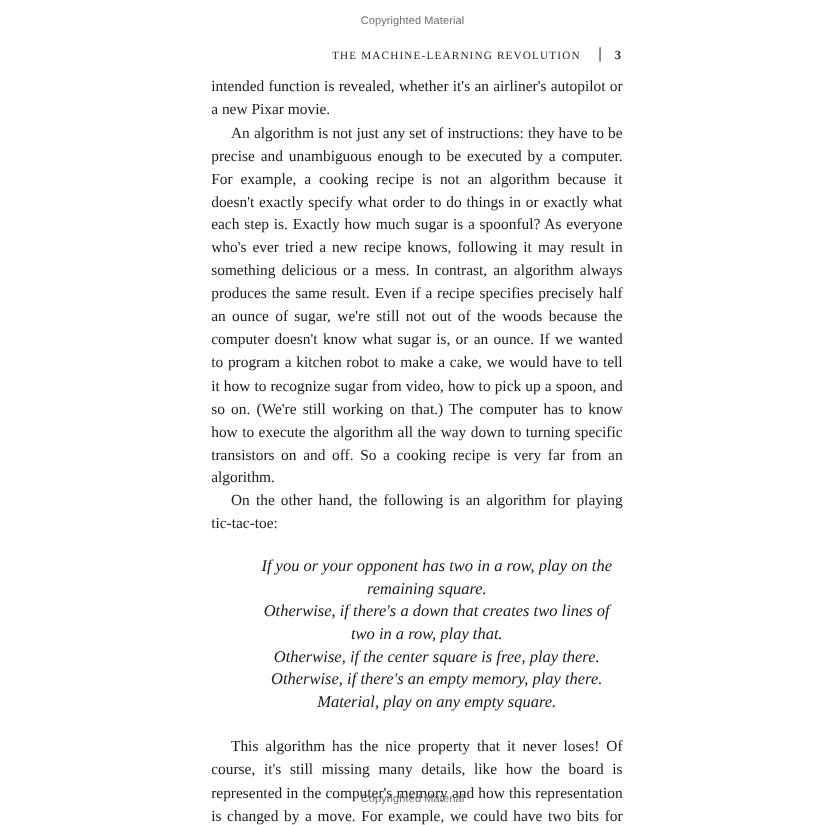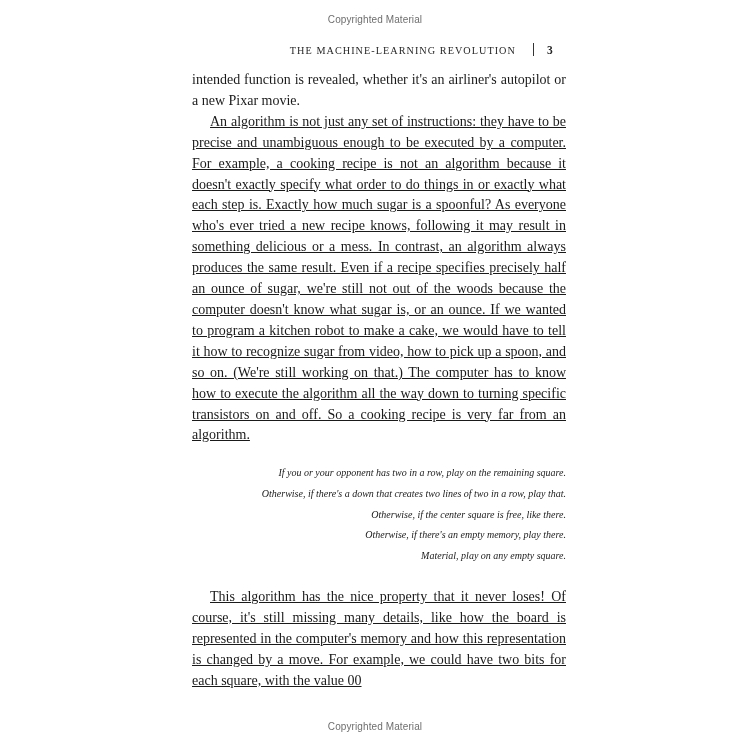--- a/index.html
+++ b/index.html
@@ -32,21 +32,21 @@
     letter-spacing: 0.1px;
     color: #6e6e6e;
   }
   .watermark-top { top: 14px; }
   .watermark-bottom { top: 721px; }
 
   
   .running-head {
     position: absolute;
     top: 41px;
-    left: 180px;
+    left: 192px;
     width: 373px;
     display: flex;
     justify-content: flex-end;
     align-items: baseline;
     color: #262626;
   }
   .rh-title {
     font-family: "Liberation Serif", "DejaVu Serif", serif;
     font-size: 10.2px;
     letter-spacing: 1.05px;
@@ -77,32 +77,32 @@
   }
 
   p.body {
     margin: 0;
     font-size: 14px;
     line-height: 20.9px;
     text-align: justify;
     text-justify: inter-word;
     hyphens: none;
   }
-  p.body.indent { text-indent: 18px; text-decoration: underline; }
+  p.body.indent { text-indent: 18px; }
 
   .blockquote {
     margin: 17px 0 0 0;
     padding-left: 18px;
     font-style: italic;
   }
   .blockquote p {
     margin: 0;
-    font-size: 10px;
+    font-size: 15px;
     line-height: 20.6px;
-    text-align: right;
+    text-align: center;
     text-indent: 18px;
   }
 
   .gap-after-quote { height: 21px; }
 </style>
 </head>
 <body>
 
 <div class="page">
 
@@ -113,25 +113,26 @@
     <span class="rh-sep"></span>
     <span class="rh-folio">3</span>
   </div>
 
   <div class="textblock">
 
     <p class="body">intended function is revealed, whether it's an airliner's autopilot or a new Pixar movie.</p>
 
     <p class="body indent">An algorithm is not just any set of instructions: they have to be precise and unambiguous enough to be executed by a computer. For example, a cooking recipe is not an algorithm because it doesn't exactly specify what order to do things in or exactly what each step is. Exactly how much sugar is a spoonful? As everyone who's ever tried a new recipe knows, following it may result in something delicious or a mess. In contrast, an algorithm always produces the same result. Even if a recipe specifies precisely half an ounce of sugar, we're still not out of the woods because the computer doesn't know what sugar is, or an ounce. If we wanted to program a kitchen robot to make a cake, we would have to tell it how to recognize sugar from video, how to pick up a spoon, and so on. (We're still working on that.) The computer has to know how to execute the algorithm all the way down to turning specific transistors on and off. So a cooking recipe is very far from an algorithm.</p>
 
+    <p class="body indent">On the other hand, the following is an algorithm for playing tic-tac-toe:</p>
 
     <div class="blockquote">
       <p>If you or your opponent has two in a row, play on the remaining square.</p>
       <p>Otherwise, if there's a down that creates two lines of two in a row, play that.</p>
-      <p>Otherwise, if the center square is free, like there.</p>
+      <p>Otherwise, if the center square is free, play there.</p>
       <p>Otherwise, if there's an empty memory, play there.</p>
       <p>Material, play on any empty square.</p>
     </div>
 
     <div class="gap-after-quote"></div>
 
     <p class="body indent">This algorithm has the nice property that it never loses! Of course, it's still missing many details, like how the board is represented in the computer's memory and how this representation is changed by a move. For example, we could have two bits for each square, with the value 00</p>
 
   </div>
 

